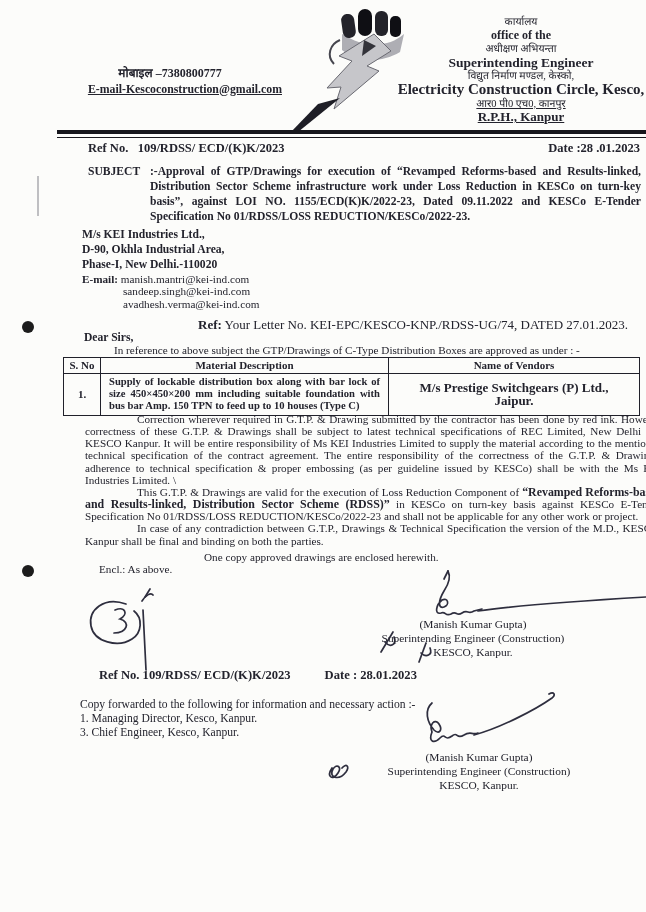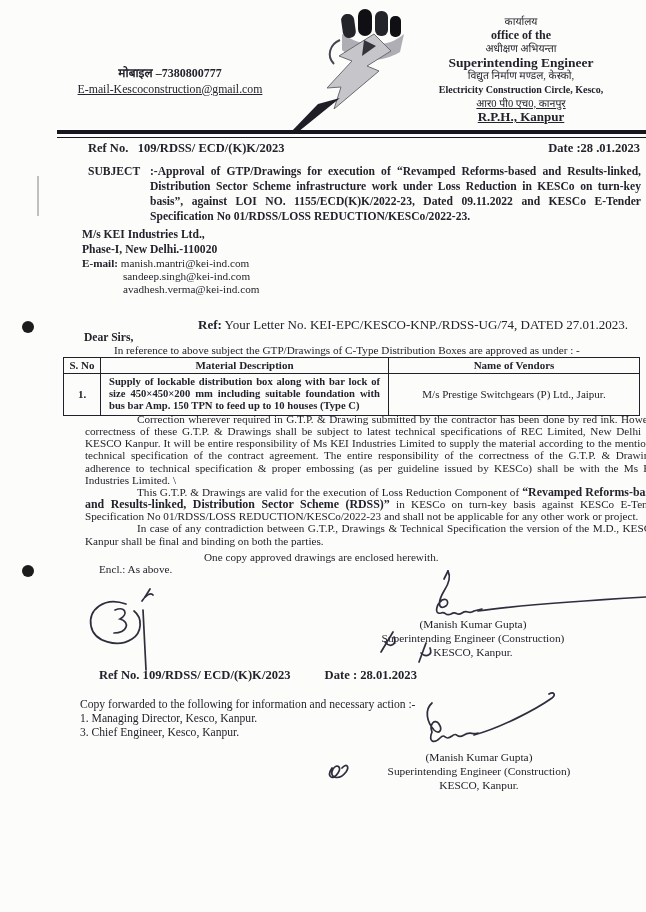--- a/index.html
+++ b/index.html
@@ -7,29 +7,29 @@
     position:relative; width:646px; height:912px; margin:0 auto;
     background:#fcfcfa; overflow:hidden;
     font-family:"Liberation Serif", serif; color:#23232d;
   }
   .b { font-weight:bold; }
   .u { text-decoration:underline; }
 
   
   .contact { position:absolute; left:58px; top:46px; width:224px; text-align:center; line-height:15.5px;margin-top:20px; }
   .contact .mobile { font-size:12px; font-weight:bold; }
-  .contact .email  { font-size:11.8px; font-weight:normal; text-decoration:underline; }
+  .contact .email  { font-size:11.8px; font-weight:bold; text-decoration:underline;text-align:right; }
 
   .logo { position:absolute; left:284px; top:6px; }
 
   .office { position:absolute; left:396px; top:15px; width:250px; text-align:center; line-height:13.6px; }
   .office .hi   { font-size:10.5px; }
   .office .of   { font-size:12px;   font-weight:bold; }
   .office .se   { font-size:13.5px; font-weight:bold; }
-  .office .ecc  { font-size:10px; font-weight:bold; }
+  .office .ecc  { font-size:15px; font-weight:bold; }
   .office .rph  { font-size:13px;   font-weight:bold; }
 
   .rule { position:absolute; left:57px; top:130px; width:589px; height:3px;
           border-top:4px solid #17171d; border-bottom:1.5px solid #17171d; }
 
   .artifact { position:absolute; left:37px; top:176px; width:1.5px; height:40px; background:#8c8c94; opacity:.55; }
   .dot { position:absolute; width:12px; height:12px; border-radius:50%; background:#1c1c1c; }
   .dot1 { left:22px; top:321px; }
   .dot2 { left:22px; top:565px; }
 
@@ -54,21 +54,21 @@
   .intro   { position:absolute; left:114px; top:344px; font-size:11.2px; }
 
   
   .tbl { position:absolute; left:63px; top:357px; width:577px;
          border-collapse:collapse; table-layout:fixed; }
   .tbl th, .tbl td { border:1.4px solid #20202a; }
   .tbl th { font-size:11px; font-weight:bold; padding:1px 0 2px; text-align:center; }
   .tbl td.sno    { text-align:center; vertical-align:middle; font-weight:bold; font-size:11px; }
   .tbl td.desc   { font-weight:bold; font-size:10.6px; line-height:11.9px;
                    text-align:justify; padding:2px 8px 3px; }
-  .tbl td.vendor { font-weight:normal; font-size:11px; text-align:center;
+  .tbl td.vendor { font-weight:bold; font-size:13px; text-align:center;
                    vertical-align:middle; line-height:13px; padding:0 22px; }
 
   
   .bodytext { position:absolute; left:64px; top:413px; width:577px;
               font-size:11.2px; line-height:12.15px; text-align:justify;margin-left:21px; }
   .bodytext p { margin:0; text-indent:52px; }
   .bodytext .big { font-weight:bold; font-size:11.9px; }
   .bodytext p.onecopy { text-indent:0; text-align:left; margin:4px 0 0 119px; }
   .bodytext p.encl    { text-indent:0; text-align:left; margin-left:14px; }
 
@@ -130,20 +130,21 @@
     <span>Date :28 .01.2023</span>
   </div>
 
   <div class="subject">
     <span class="slbl">SUBJECT</span>
     <span class="stxt">:-Approval of GTP/Drawings for execution of “Revamped Reforms-based and Results-linked, Distribution Sector Scheme infrastructure work under Loss Reduction in KESCo on turn-key basis”, against LOI NO. 1155/ECD(K)K/2022-23, Dated 09.11.2022 and KESCo E-Tender Specification No 01/RDSS/LOSS REDUCTION/KESCo/2022-23.</span>
   </div>
 
   <div class="addr">
     <div class="ln">M/s KEI Industries Ltd.,</div>
+    <div class="ln">D-90, Okhla Industrial Area,</div>
     <div class="ln">Phase-I, New Delhi.-110020</div>
     <div class="em"><span class="b">E-mail:</span> <span>manish.mantri@kei-ind.com</span></div>
     <div class="em ind">sandeep.singh@kei-ind.com</div>
     <div class="em ind">avadhesh.verma@kei-ind.com</div>
   </div>
 
   <div class="yourref"><span class="b">Ref:</span> <span>Your Letter No. KEI-EPC/KESCO-KNP./RDSS-UG/74, DATED 27.01.2023.</span></div>
 
   <div class="salute">Dear Sirs,</div>
   <div class="intro">In reference to above subject the GTP/Drawings of C-Type Distribution Boxes are approved as under : -</div>

